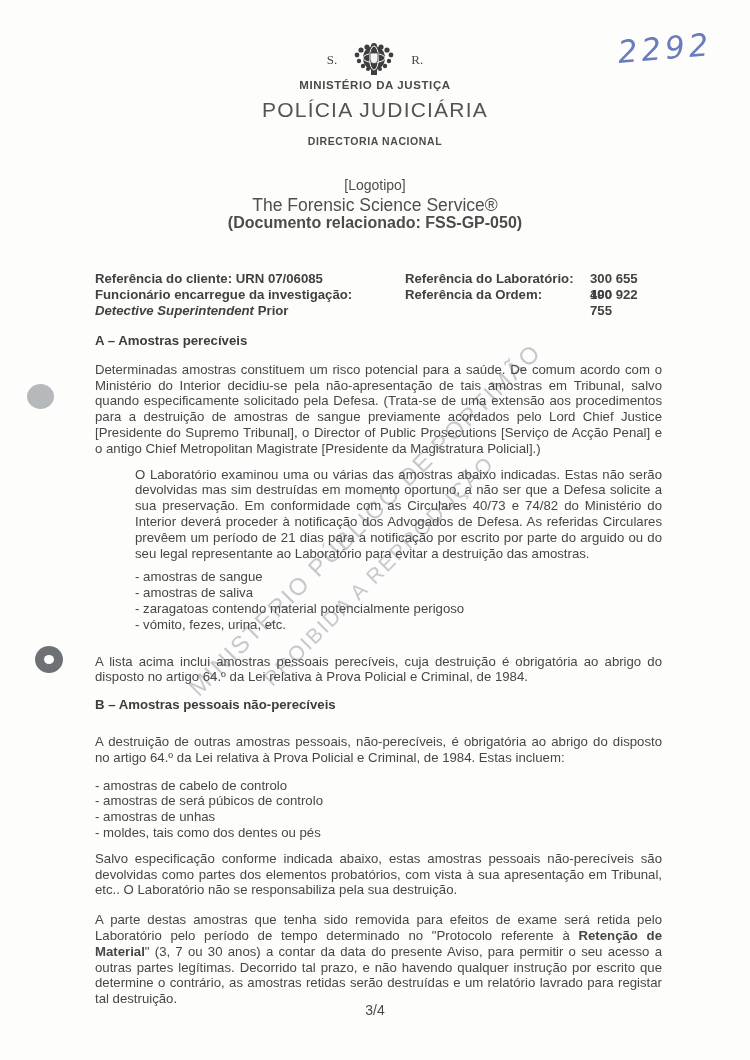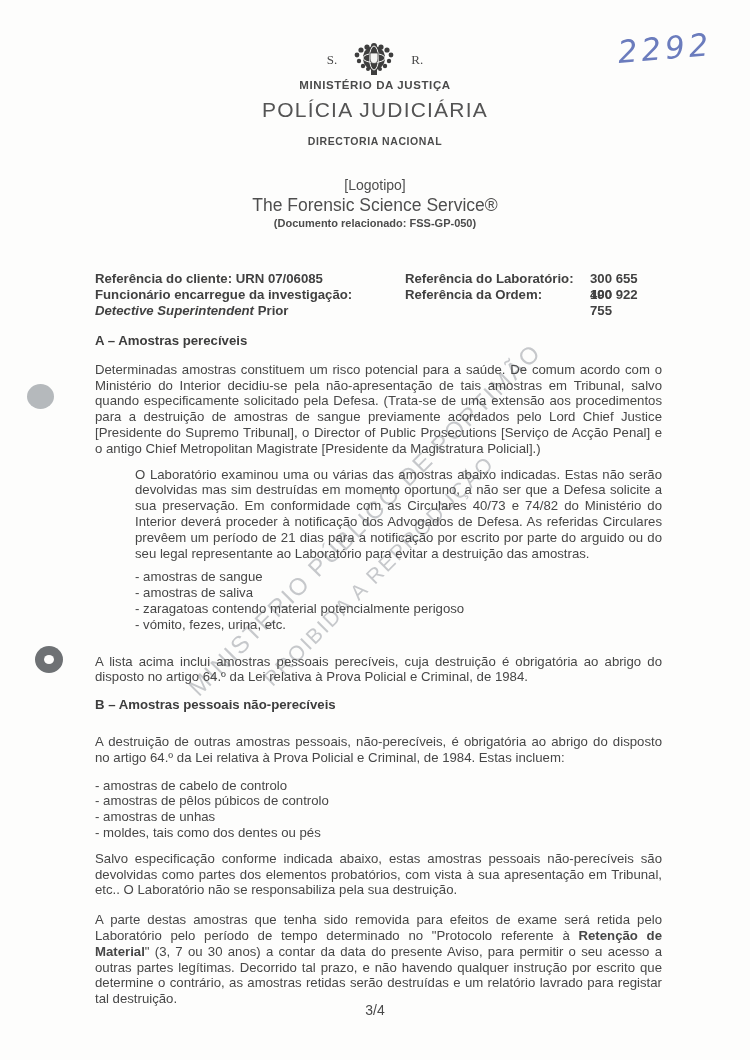--- a/index.html
+++ b/index.html
@@ -29,21 +29,21 @@
     left:600px;top:30px;width:130px;text-align:center;
     font-family:"DejaVu Sans",sans-serif;font-style:italic;
     font-size:31px;color:#6b7cbd;letter-spacing:4px;
     transform:rotate(-5deg);z-index:3;
   }
   
   #title-block{left:0;right:0;top:177px;text-align:center;z-index:2;}
   .logo-ph{font-size:14px;color:#4e4e4e;line-height:17px;}
   .service{font-size:17.5px;color:#4e4e4e;line-height:22px;}
   .doc-title{font-size:24px;font-weight:bold;color:#3e3e3e;line-height:27px;}
-  .related{font-size:11px;font-weight:bold;color:#4c4c4c;line-height:14px;}
+  .related{font-size:16px;font-weight:bold;color:#4c4c4c;line-height:14px;}
   
   #refs{left:95px;top:271px;width:567px;font-size:13.2px;font-weight:bold;line-height:16px;color:#414141;z-index:2;}
   .refs-left{position:absolute;left:0;top:0;width:310px;}
   .refs-right{position:absolute;left:310px;top:0;width:257px;}
   .refs-right .lbl{position:absolute;left:0;width:184px;}
   .refs-right .val{position:absolute;left:185px;}
   .r2{top:16px;}
   .it{font-style:italic;}
   
   #content{left:95px;top:333px;width:567px;font-size:13.2px;line-height:15.8px;z-index:2;}
@@ -156,21 +156,21 @@
       <div class="list-line">- amostras de saliva</div>
       <div class="list-line">- zaragatoas contendo material potencialmente perigoso</div>
       <div class="list-line">- vómito, fezes, urina, etc.</div>
     </div>
   <p class="para mb12">A lista acima inclui amostras pessoais perecíveis, cuja destruição é obrigatória ao abrigo do disposto no artigo 64.º da Lei relativa à Prova Policial e Criminal, de 1984.</p>
 
   <p class="sec-head mb11">B – Amostras pessoais não-perecíveis</p>
   <p class="para mb12">A destruição de outras amostras pessoais, não-perecíveis, é obrigatória ao abrigo do disposto no artigo 64.º da Lei relativa à Prova Policial e Criminal, de 1984. Estas incluem:</p>
   <div class="mb10">
       <div class="list-line">- amostras de cabelo de controlo</div>
-      <div class="list-line">- amostras de pêlos púbicos de controlo</div>
+      <div class="list-line">- amostras de será púbicos de controlo</div>
       <div class="list-line">- amostras de unhas</div>
       <div class="list-line">- moldes, tais como dos dentes ou pés</div>
     </div>
   <p class="para mb14">Salvo especificação conforme indicada abaixo, estas amostras pessoais não-perecíveis são devolvidas como partes dos elementos probatórios, com vista à sua apresentação em Tribunal, etc.. O Laboratório não se responsabiliza pela sua destruição.</p>
   <p class="para"><span>A parte destas amostras que tenha sido removida para efeitos de exame será retida pelo Laboratório pelo período de tempo determinado no "Protocolo referente à </span><span class="seg-b">Retenção de Material</span><span>" (3, 7 ou 30 anos) a contar da data do presente Aviso, para permitir o seu acesso a outras partes legítimas. Decorrido tal prazo, e não havendo qualquer instrução por escrito que determine o contrário, as amostras retidas serão destruídas e um relatório lavrado para registar tal destruição.</span></p>
 </div>
 
 <div class="abs" id="footer">3/4</div>
 
 </body></html>

